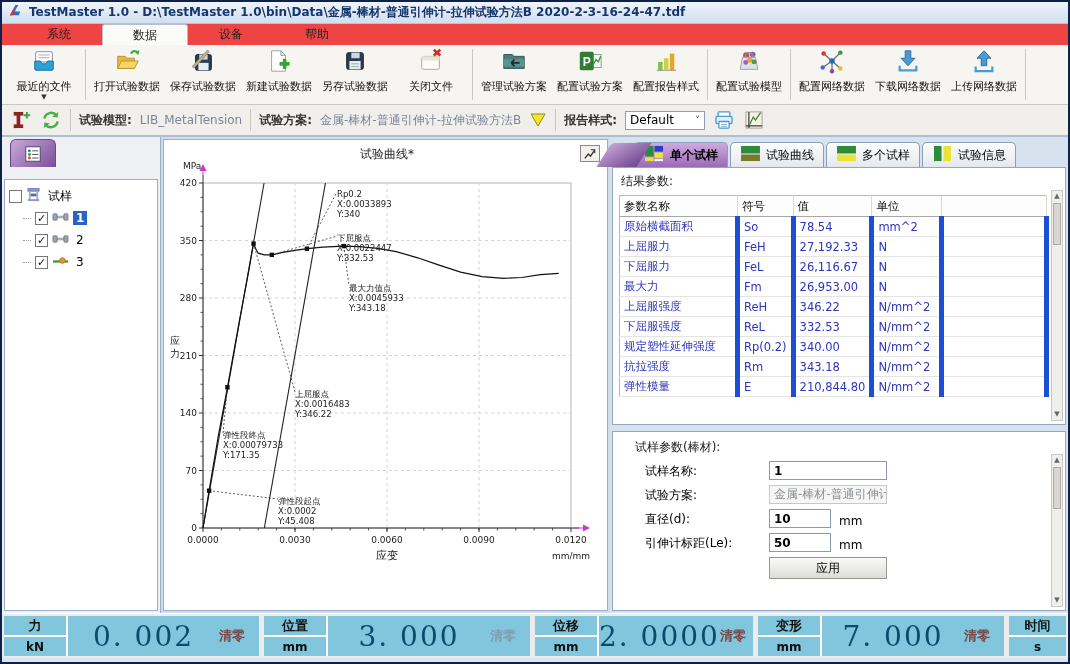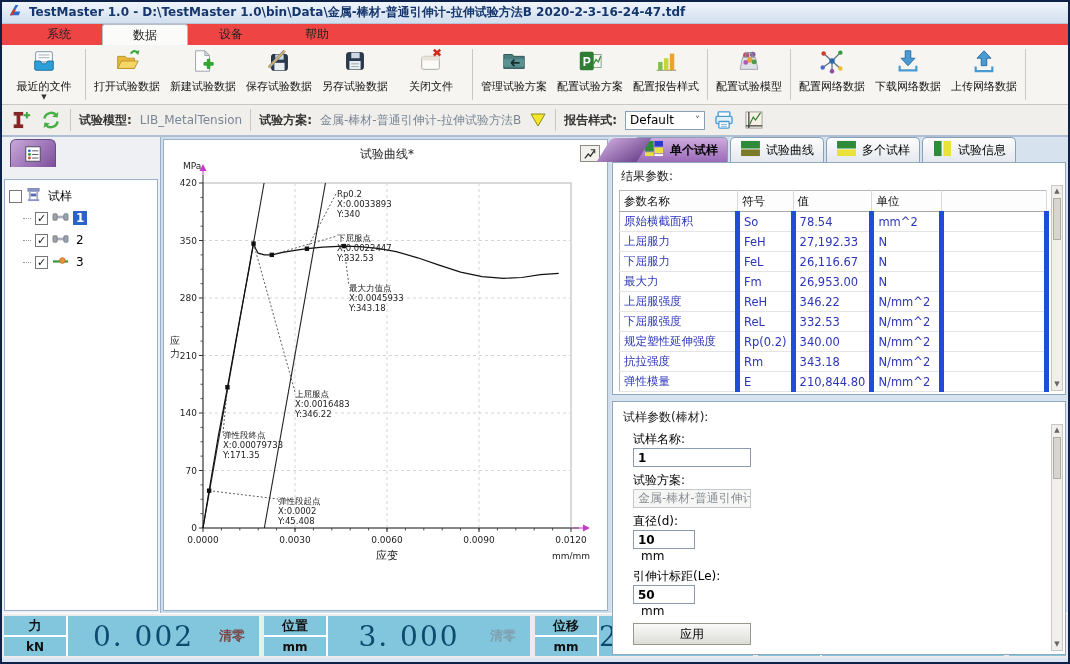--- a/index.html
+++ b/index.html
@@ -53,22 +53,22 @@
   .rtab svg{width:21px;height:17px;}
   .results-box{background:#fff;border:1px solid #90a8c0;height:258px;padding:3px 16px 2px 6px;position:relative;}
   .box-label{font-size:12px;color:#222;margin:2px 0 5px 2px;}
   table{border-collapse:collapse;font-size:11.5px;width:100%;border:1px solid #b8b8b8;}
   th{text-align:left;font-weight:normal;color:#111;border-bottom:1px solid #a8a8a8;border-right:1px solid #d8d8d8;height:21px;padding:0 4px;background:#fdfdfd;}
   td{color:#2d35b8;height:20px;border-bottom:1px solid #e4e4e4;border-right:5px solid #1d4ed8;padding:0 4px;white-space:nowrap;}
   .vscroll{position:absolute;right:2px;top:22px;bottom:3px;width:12px;background:#f0efec;border:1px solid #c8c8c8;display:flex;flex-direction:column;align-items:center;}
   .sarrow{font-size:7px;color:#666;line-height:11px;}
   .sthumb{width:8px;height:42px;background:#d8d5d0;border:1px solid #b0aca6;margin:1px 0;}
   .sfill{flex:1;}
-  .spec-box{background:#fff;border:1px solid #90a8c0;flex:1;margin-top:6px;padding:5px 16px 4px 8px;position:relative;}
-  .spec-row{display:flex;align-items:flex-start;margin:5px 0 5px 12px;font-size:12px;flex-direction:column;}
+  .spec-box{background:#fff;border:1px solid #90a8c0;flex:1;margin-top:6px;padding:5px 16px 4px 20px;position:relative;}
+  .spec-row{display:flex;align-items:flex-end;margin:5px 0 5px 12px;font-size:12px;}
   .spec-label{width:124px;white-space:nowrap;}
   .inp{width:118px;height:19px;border:1px solid #8a9ab0;background:#fff;font-size:12px;font-weight:bold;padding:1px 4px;display:flex;align-items:center;overflow:hidden;white-space:nowrap;}
   .inp.small{width:62px;}
   .inp.ro{border-color:#c4c8cc;color:#8a9096;font-weight:normal;background:#f6f6f4;}
   .suffix{margin-left:8px;}
   .apply-btn{width:118px;height:22px;background:linear-gradient(#fafafa,#dcdcd8);border:1px solid #98988e;font-size:12px;
     display:flex;align-items:center;justify-content:center;cursor:default;}
   
   .bottombar{height:45px;background:#ececec;display:flex;gap:5px;padding:2px;border-top:1px solid #fff;}
   .bb-panel{background:#82c6dd;display:flex;align-items:stretch;overflow:hidden;flex:0 0 auto;}
@@ -119,36 +119,36 @@
         <span><svg viewBox="0 0 28 28">
             <path d="M4 9 h8 l2 2 h8 v11 H4 z" fill="#e8b93c" stroke="#b8912c"></path>
             <path d="M4 22 l4-8 h18 l-4 8 z" fill="#f6d666" stroke="#b8912c"></path>
             <path d="M18 6 q4 -5 7 -1" stroke="#3aa63a" fill="none" stroke-width="2"></path>
             <path d="M26 7.5 l1.5 -5 -5 1.5 z" fill="#3aa63a"></path>
           </svg></span>
         <span class="tb-label">打开试验数据</span>
       </div>
       <div class="tb-btn">
         <span><svg viewBox="0 0 28 28">
-            <path d="M6 3 h10 l5 5 v17 H6 z" fill="#fdfdfd" stroke="#9aa0a8"></path>
-            <path d="M16 3 l5 5 h-5 z" fill="#d8dde2" stroke="#9aa0a8"></path>
-            <rect x="14.5" y="15.2" width="11" height="3.8" rx="1" fill="#35a435"></rect>
-            <rect x="18.1" y="11.6" width="3.8" height="11" rx="1" fill="#35a435"></rect>
-          </svg></span>
-        <span class="tb-label">新建试验数据</span>
-      </div>
-      <div class="tb-btn">
-        <span><svg viewBox="0 0 28 28">
             <rect x="6" y="7" width="17" height="17" rx="2" fill="#2b3b52" stroke="#18222f"></rect>
             <rect x="10" y="7" width="9" height="5.5" fill="#cfd8e2"></rect>
             <rect x="9" y="16" width="11" height="8" fill="#e8edf2"></rect>
             <line x1="3" y1="21" x2="20" y2="3" stroke="#8a8f96" stroke-width="3.4"></line>
             <line x1="3" y1="21" x2="20" y2="3" stroke="#d8b562" stroke-width="1.6"></line>
           </svg></span>
         <span class="tb-label">保存试验数据</span>
+      </div>
+      <div class="tb-btn">
+        <span><svg viewBox="0 0 28 28">
+            <path d="M6 3 h10 l5 5 v17 H6 z" fill="#fdfdfd" stroke="#9aa0a8"></path>
+            <path d="M16 3 l5 5 h-5 z" fill="#d8dde2" stroke="#9aa0a8"></path>
+            <rect x="14.5" y="15.2" width="11" height="3.8" rx="1" fill="#35a435"></rect>
+            <rect x="18.1" y="11.6" width="3.8" height="11" rx="1" fill="#35a435"></rect>
+          </svg></span>
+        <span class="tb-label">新建试验数据</span>
       </div>
       <div class="tb-btn">
         <span><svg viewBox="0 0 28 28">
             <rect x="5" y="5" width="18" height="18" rx="2" fill="#2b3b52" stroke="#18222f"></rect>
             <rect x="10" y="5" width="9" height="6" fill="#cfd8e2"></rect>
             <rect x="8" y="14" width="12" height="9" fill="#e8edf2"></rect>
             <line x1="10" y1="17" x2="18" y2="17" stroke="#9aa"></line>
             <line x1="10" y1="20" x2="18" y2="20" stroke="#9aa"></line>
           </svg></span>
         <span class="tb-label">另存试验数据</span>

